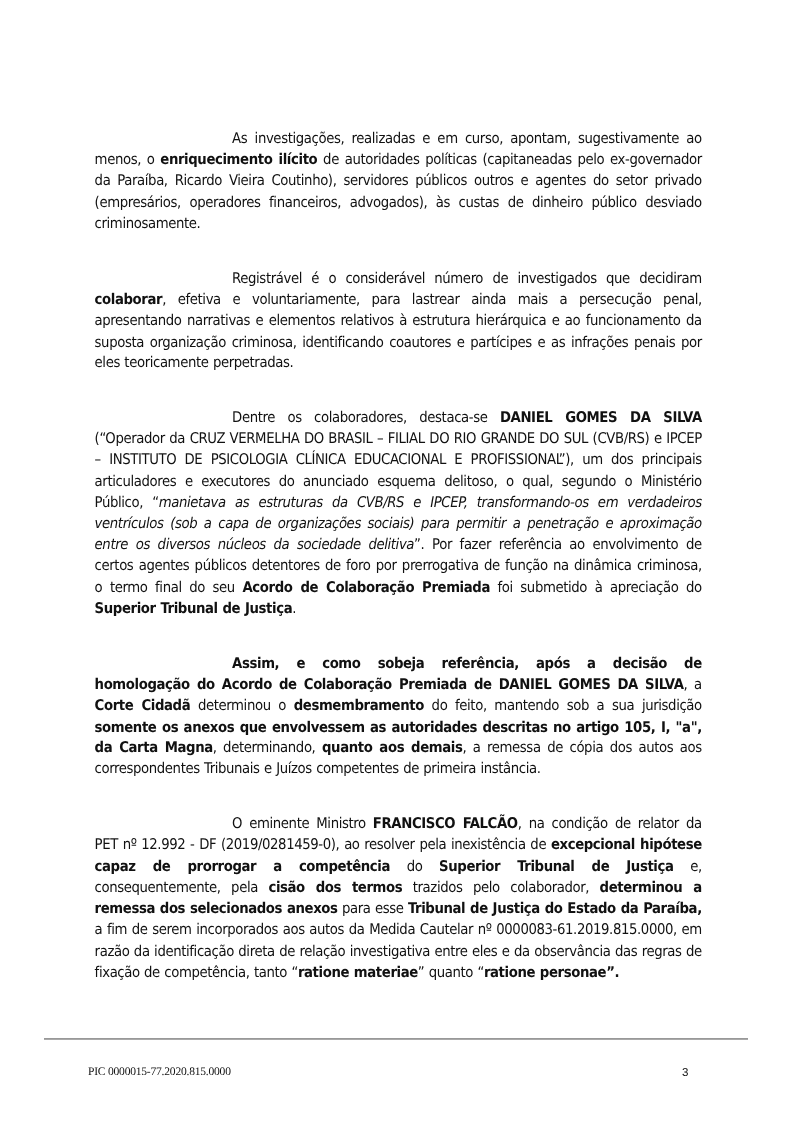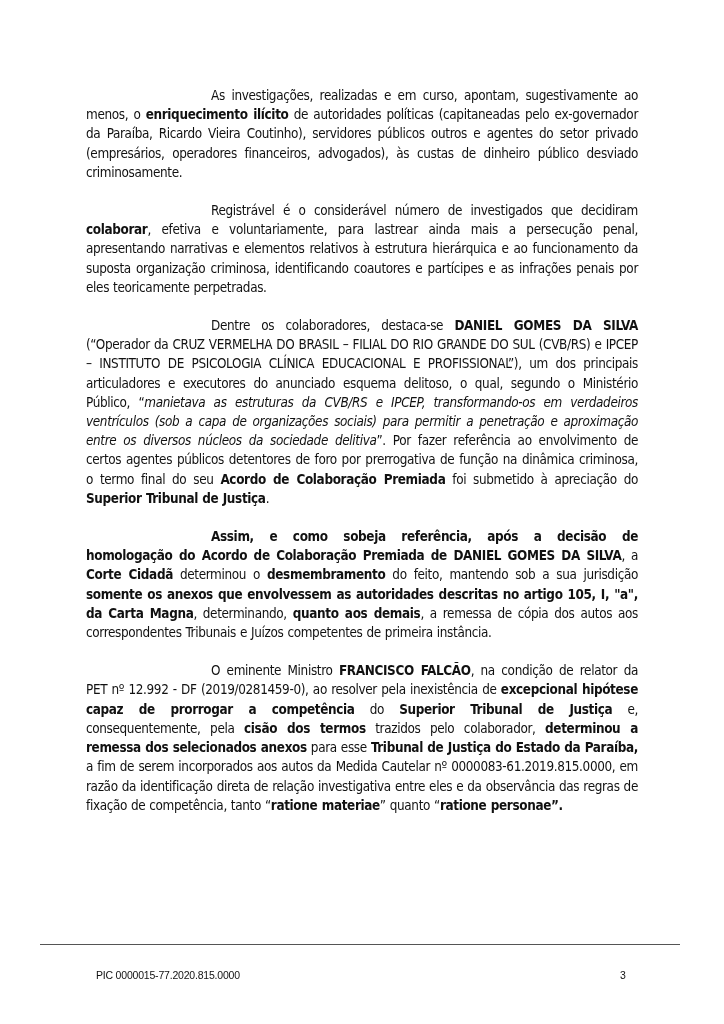--- a/index.html
+++ b/index.html
@@ -1,27 +1,27 @@
 <!DOCTYPE html>
 <html><head>
 <meta charset="utf-8">
 <style>
   html, body { margin: 0; padding: 0; background: #ffffff; }
   body { width: 724px; height: 1024px; position: relative; overflow: hidden;
          font-family: "DejaVu Sans", sans-serif; color: #111; }
   .page { position: absolute; left: 86px; top: 86px; width: 552px; }
   p { margin: 0 0 19px 0; font-size: 13.4px; line-height: 19.2px; text-align: justify;
       letter-spacing: -0.35px; word-spacing: 0.5px; font-stretch: condensed; }
-  .indent { text-indent: 125px; }
+  .indent { text-indent: 125px; margin-top: 31px; }
   b { font-weight: bold; }
   i { font-style: italic; }
   .rule { position: absolute; left: 40px; top: 944px; width: 640px; height: 0;
           border-top: 1px solid #555; }
-  .footer-left { position: absolute; left: 96px; top: 969px; font-size: 10.5px;
-                 font-family: Liberation Sans, sans-serif; letter-spacing: -0.2px; }
+  .footer-left { position: absolute; left: 80px; top: 969px; font-size: 10.5px;
+                 font-family: Liberation Serif, serif; letter-spacing: -0.2px; }
   .footer-right { position: absolute; left: 620px; top: 969px; font-size: 10.5px;
                   font-family: "Liberation Sans", sans-serif; }
 </style>
 </head>
 <body>
 
 <div class="page">
   <p class="indent"><span>As investigações, realizadas e em curso, apontam, sugestivamente ao menos, o </span><b>enriquecimento ilícito</b><span> de autoridades políticas (capitaneadas pelo ex-governador da Paraíba, Ricardo Vieira Coutinho), servidores públicos outros e agentes do setor privado (empresários, operadores financeiros, advogados), às custas de dinheiro público desviado criminosamente.</span></p>
   <p class="indent"><span>Registrável é o considerável número de investigados que decidiram </span><b>colaborar</b><span>, efetiva e voluntariamente, para lastrear ainda mais a persecução penal, apresentando narrativas e elementos relativos à estrutura hierárquica e ao funcionamento da suposta organização criminosa, identificando coautores e partícipes e as infrações penais por eles teoricamente perpetradas.</span></p>
   <p class="indent"><span>Dentre os colaboradores, destaca-se </span><b>DANIEL GOMES DA SILVA</b><span> (“Operador da CRUZ VERMELHA DO BRASIL – FILIAL DO RIO GRANDE DO SUL (CVB/RS) e IPCEP – INSTITUTO DE PSICOLOGIA CLÍNICA EDUCACIONAL E PROFISSIONAL”), um dos principais articuladores e executores do anunciado esquema delitoso, o qual, segundo o Ministério Público, “</span><i>manietava as estruturas da CVB/RS e IPCEP, transformando-os em verdadeiros ventrículos (sob a capa de organizações sociais) para permitir a penetração e aproximação entre os diversos núcleos da sociedade delitiva</i><span>”. Por fazer referência ao envolvimento de certos agentes públicos detentores de foro por prerrogativa de função na dinâmica criminosa, o termo final do seu </span><b>Acordo de Colaboração Premiada</b><span> foi submetido à apreciação do </span><b>Superior Tribunal de Justiça</b><span>.</span></p>

